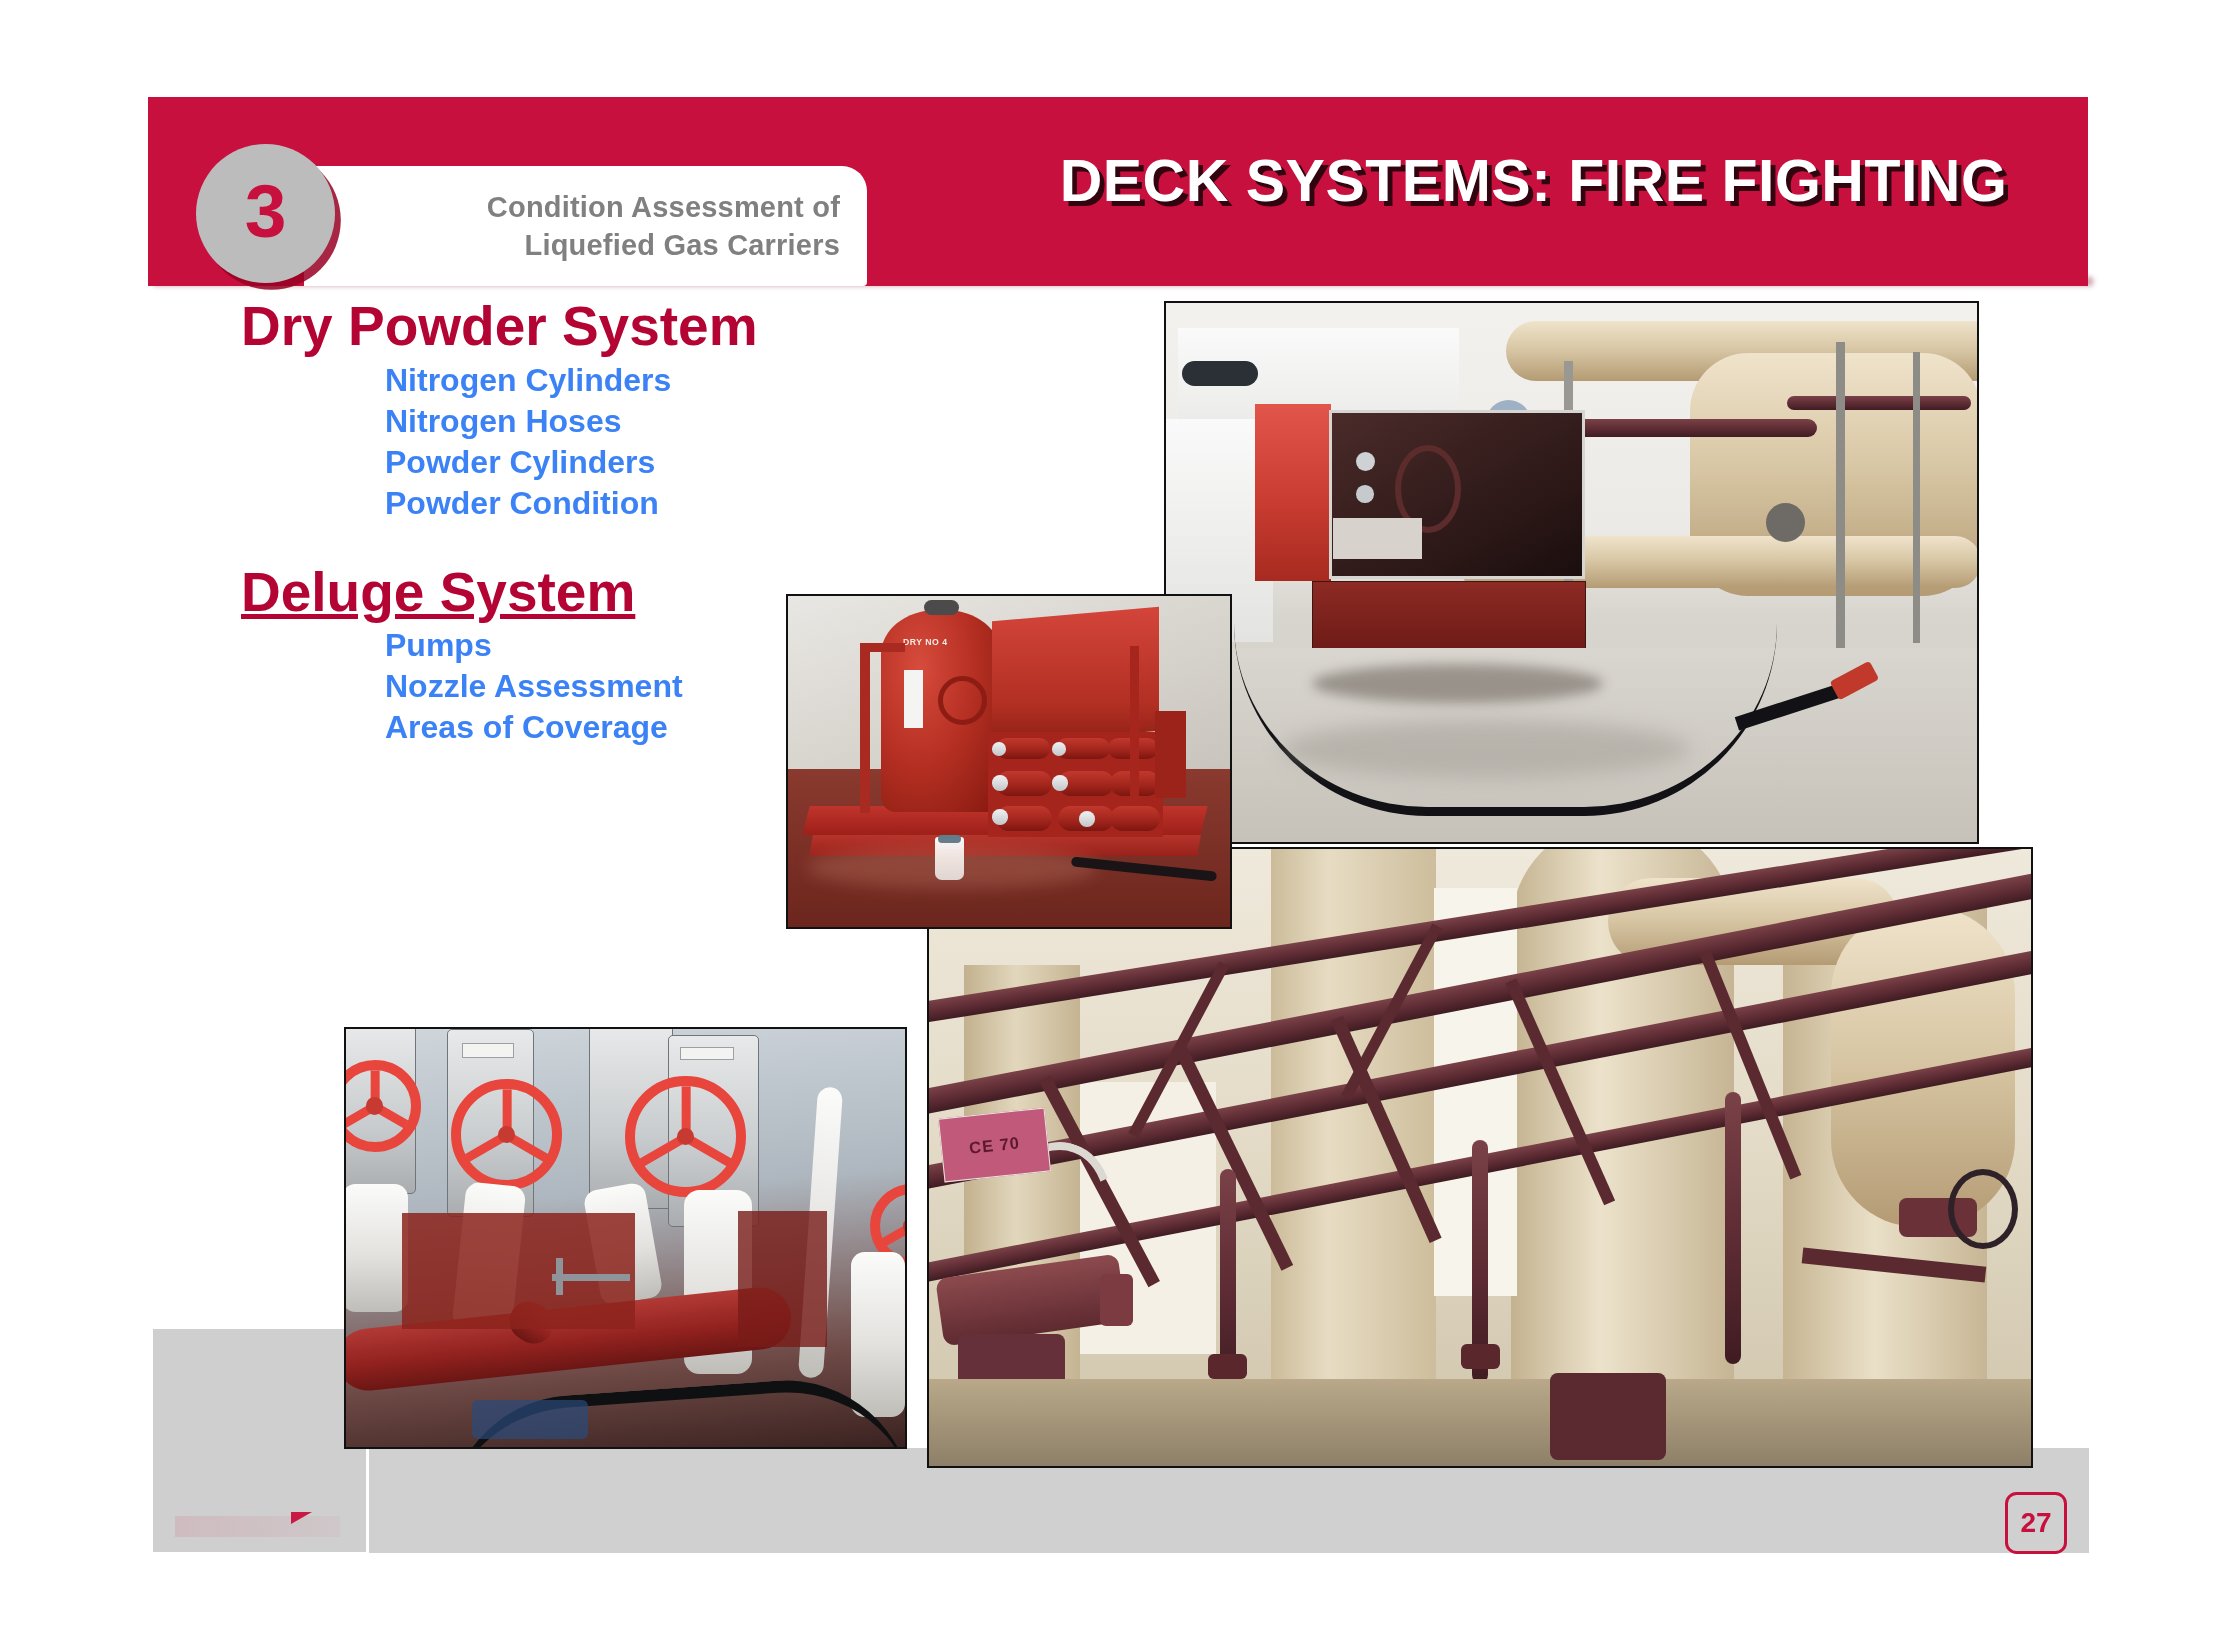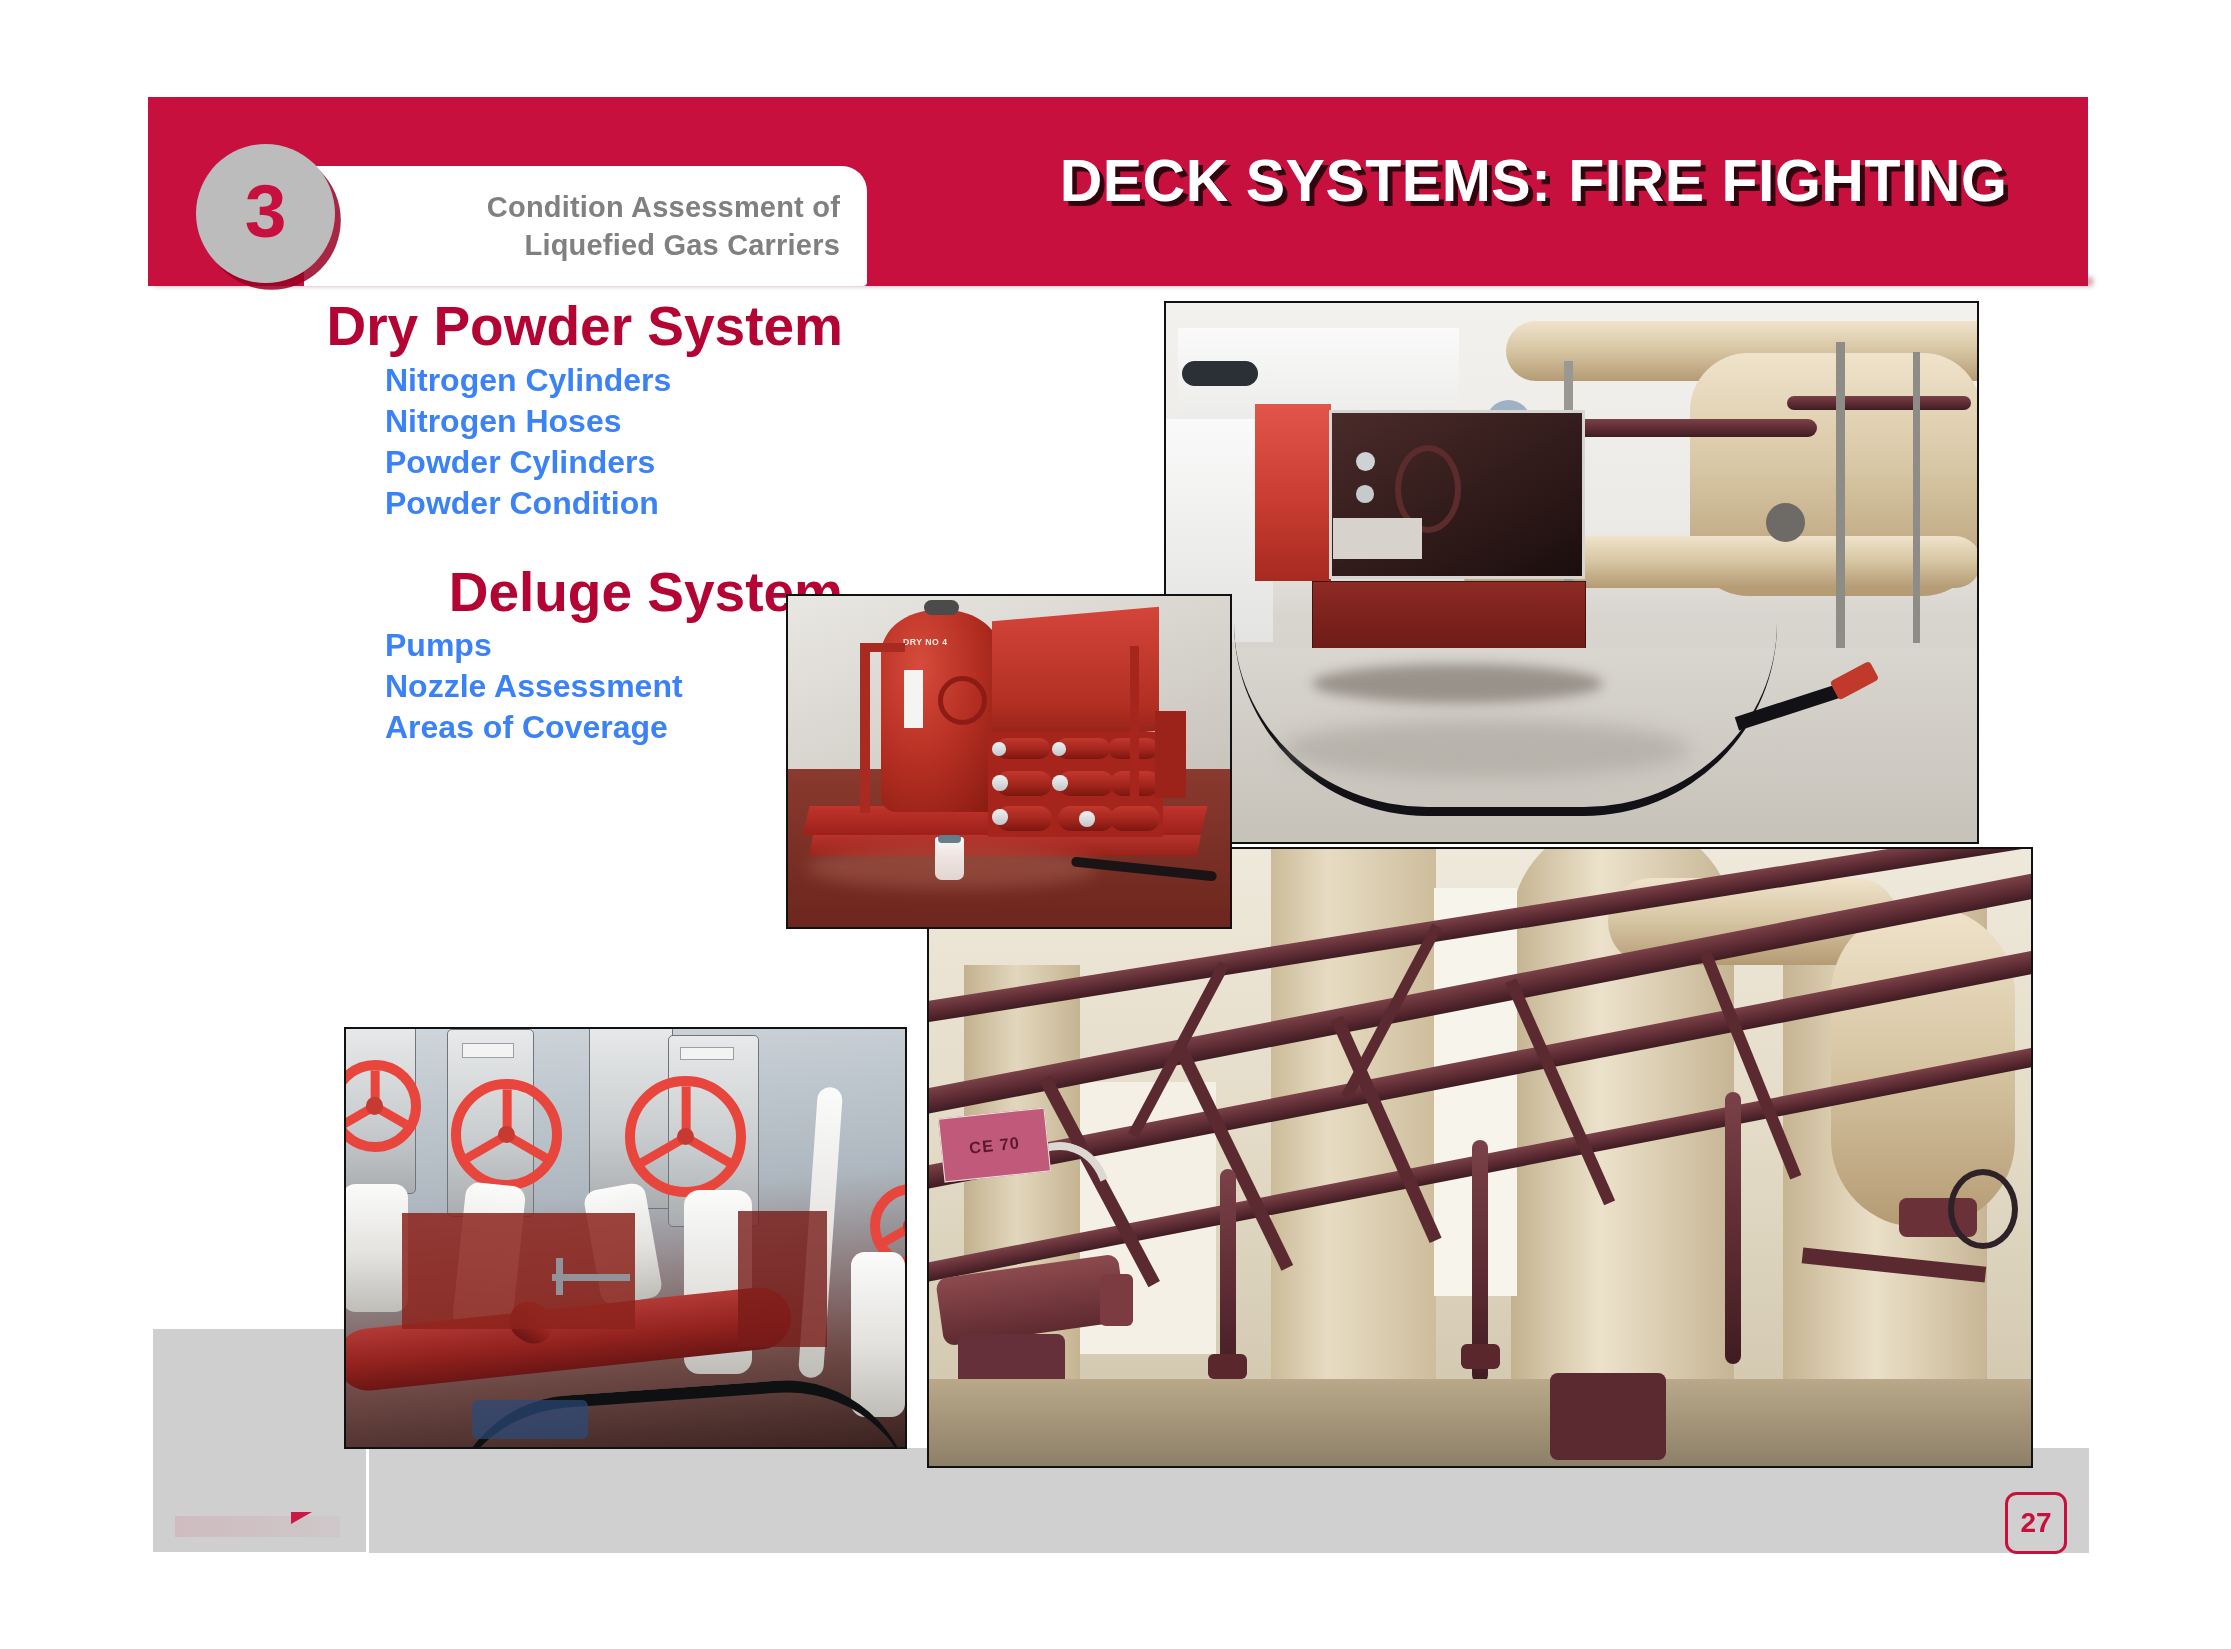--- a/index.html
+++ b/index.html
@@ -143,24 +143,24 @@
     top: 299px;
     width: 602px;
   }
   .section-heading {
     font-size: 55px;
     font-weight: bold;
     color: #b30434;
     line-height: 1.0;
     margin: 0 0 5.8px 0;
     white-space: nowrap;
-    text-align: right;
   }
   .section-heading.second {
     margin-top: 41px;
+    text-decoration: underline;
   }
   .sub-list {
     list-style: none;
     margin: 0;
     padding: 0 0 0 144px;
   }
   .sub-item {
     font-size: 32px;
     font-weight: bold;
     color: #3b82f6;

